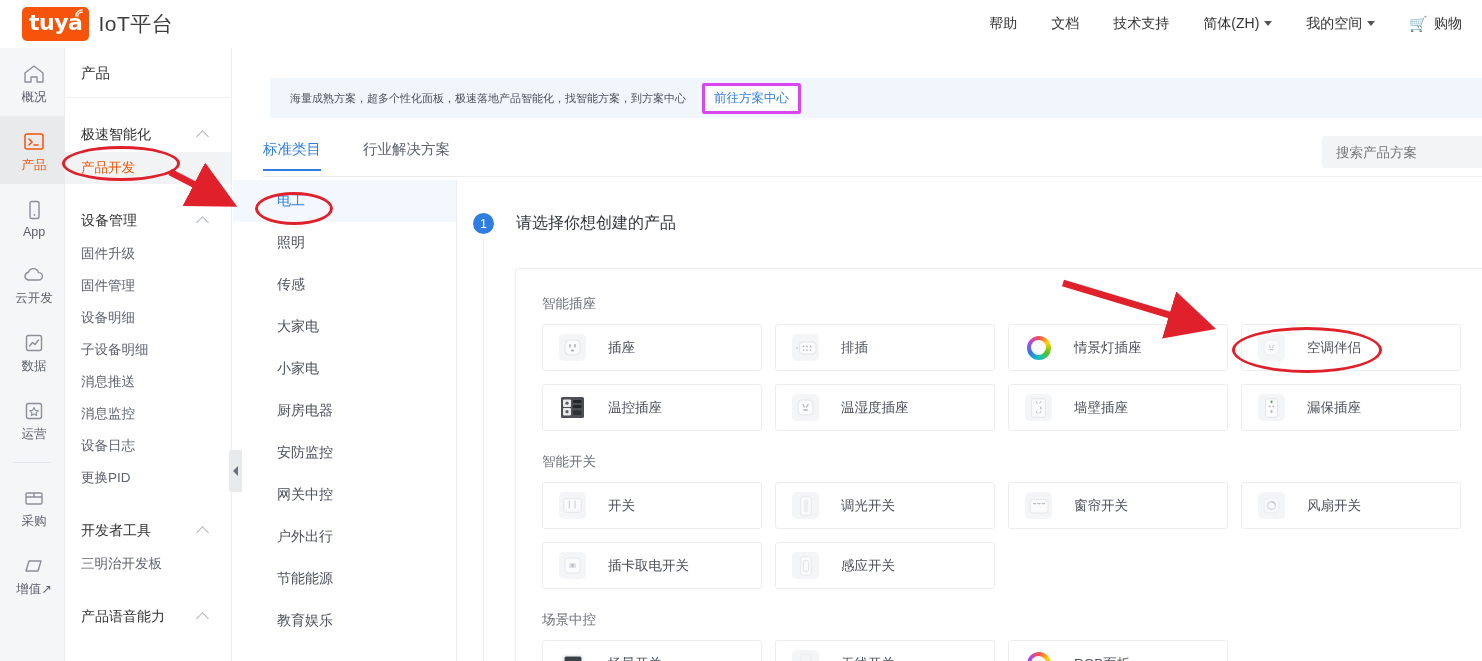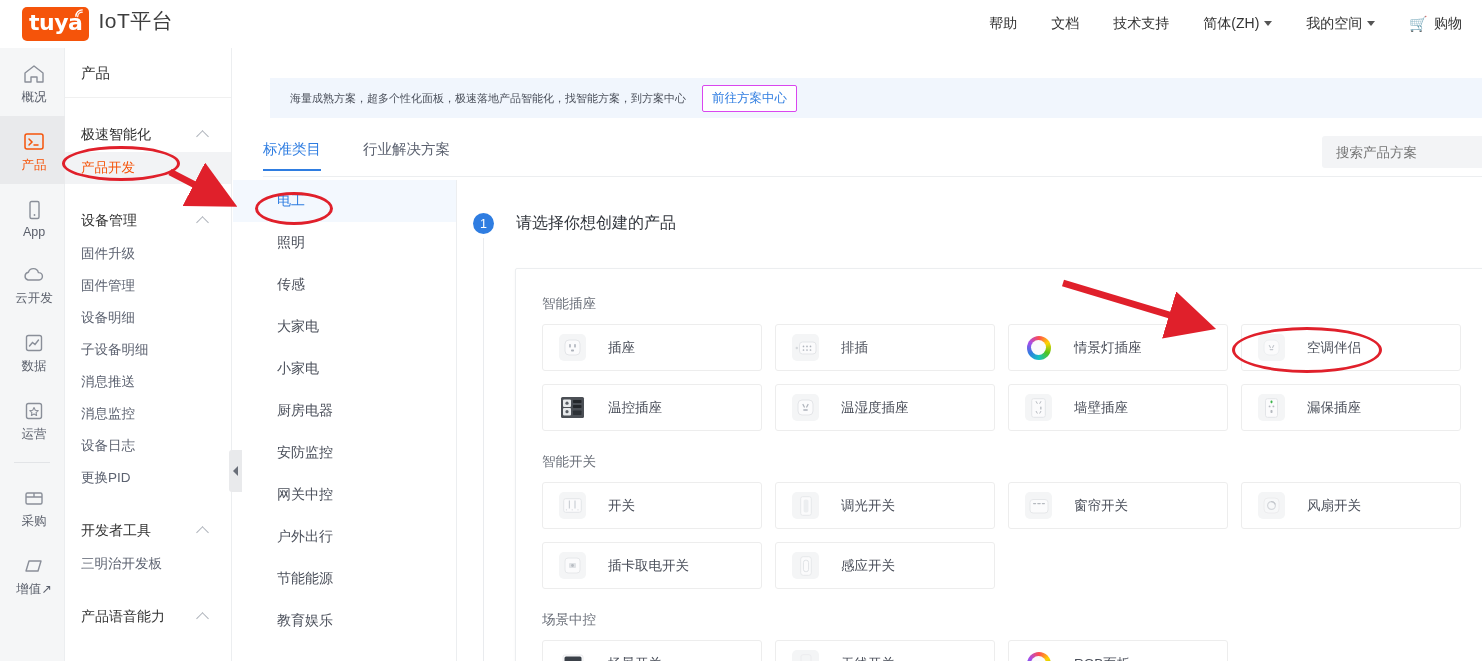--- a/index.html
+++ b/index.html
@@ -10,21 +10,21 @@
     -webkit-font-smoothing: antialiased;
   }
   #root { position: relative; width: 1482px; height: 661px; }
 
   
   .topbar {
     position: absolute; left: 0; top: 0; width: 1482px; height: 48px;
     background: #fff; display: flex; align-items: center;
     border-bottom: 1px solid #fff;
   }
-  .logo-wrap { display: flex; align-items: flex-start; margin-left: 22px; }
+  .logo-wrap { display: flex; align-items: center; margin-left: 22px; }
   .logo-badge {
     background: #f5540a; color: #fff; border-radius: 5px;
     font-size: 22px; font-weight: bold; line-height: 1;
     padding: 5px 7px 7px 7px; letter-spacing: -0.5px;
     position: relative; font-family: "DejaVu Sans", sans-serif;
   }
   .logo-badge .wave {
     position: absolute; right: 5px; top: 2px; width: 9px; height: 9px;
   }
   .logo-text {
@@ -104,21 +104,21 @@
     position: absolute; left: 233px; top: 48px; right: 0; bottom: 0;
     background: #fff;
   }
   .banner {
     position: absolute; left: 37px; top: 30px; right: 0; height: 40px;
     background: #f1f6fd; display: flex; align-items: center; padding-left: 20px;
   }
   .banner-text { font-size: 11px; color: #4a4f5a; }
   .banner-btn {
     margin-left: 16px; font-size: 12.5px; color: #2f7de1;
-    border: 1px solid #d946ef; border-radius: 2px; padding: 4px 9px;
+    border: 3px solid #d946ef; border-radius: 2px; padding: 4px 9px;
     background: #fff; cursor: pointer; white-space: nowrap;
   }
   .tabs {
     position: absolute; left: 30px; top: 92px; right: 0; height: 37px;
     border-bottom: 1px solid #eceef0; display: flex; align-items: flex-start;
   }
   .tab {
     font-size: 14.5px; color: #5c6270; margin-right: 42px; padding-bottom: 11px;
     cursor: pointer; position: relative;
   }

